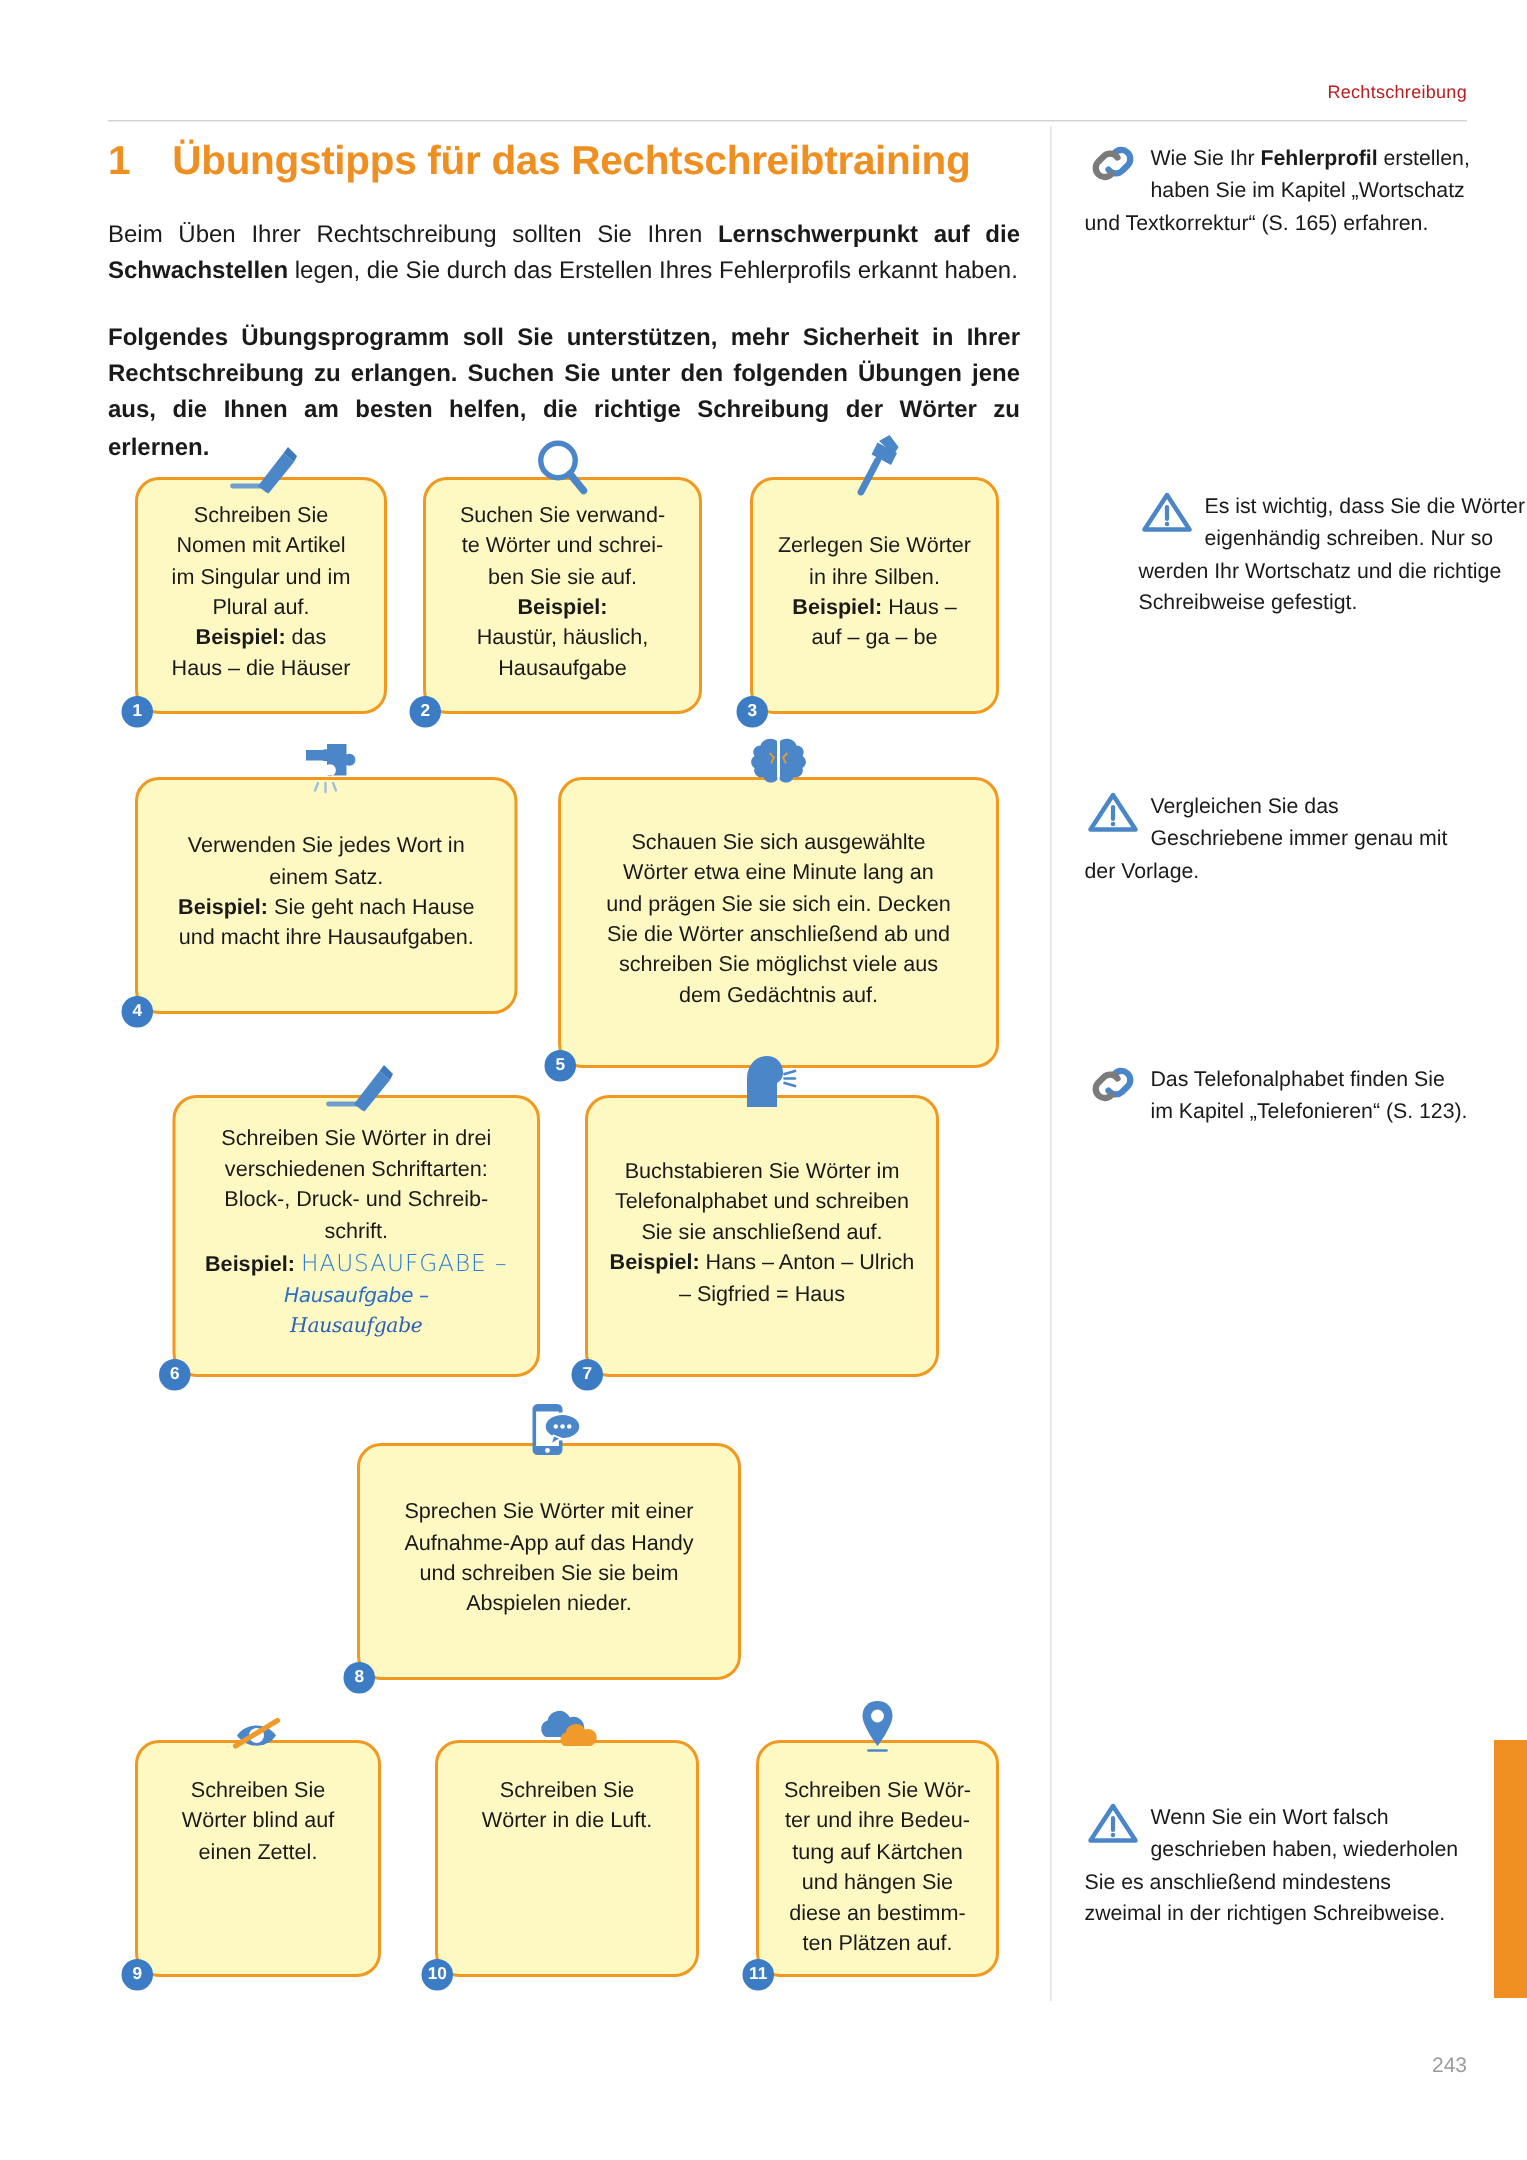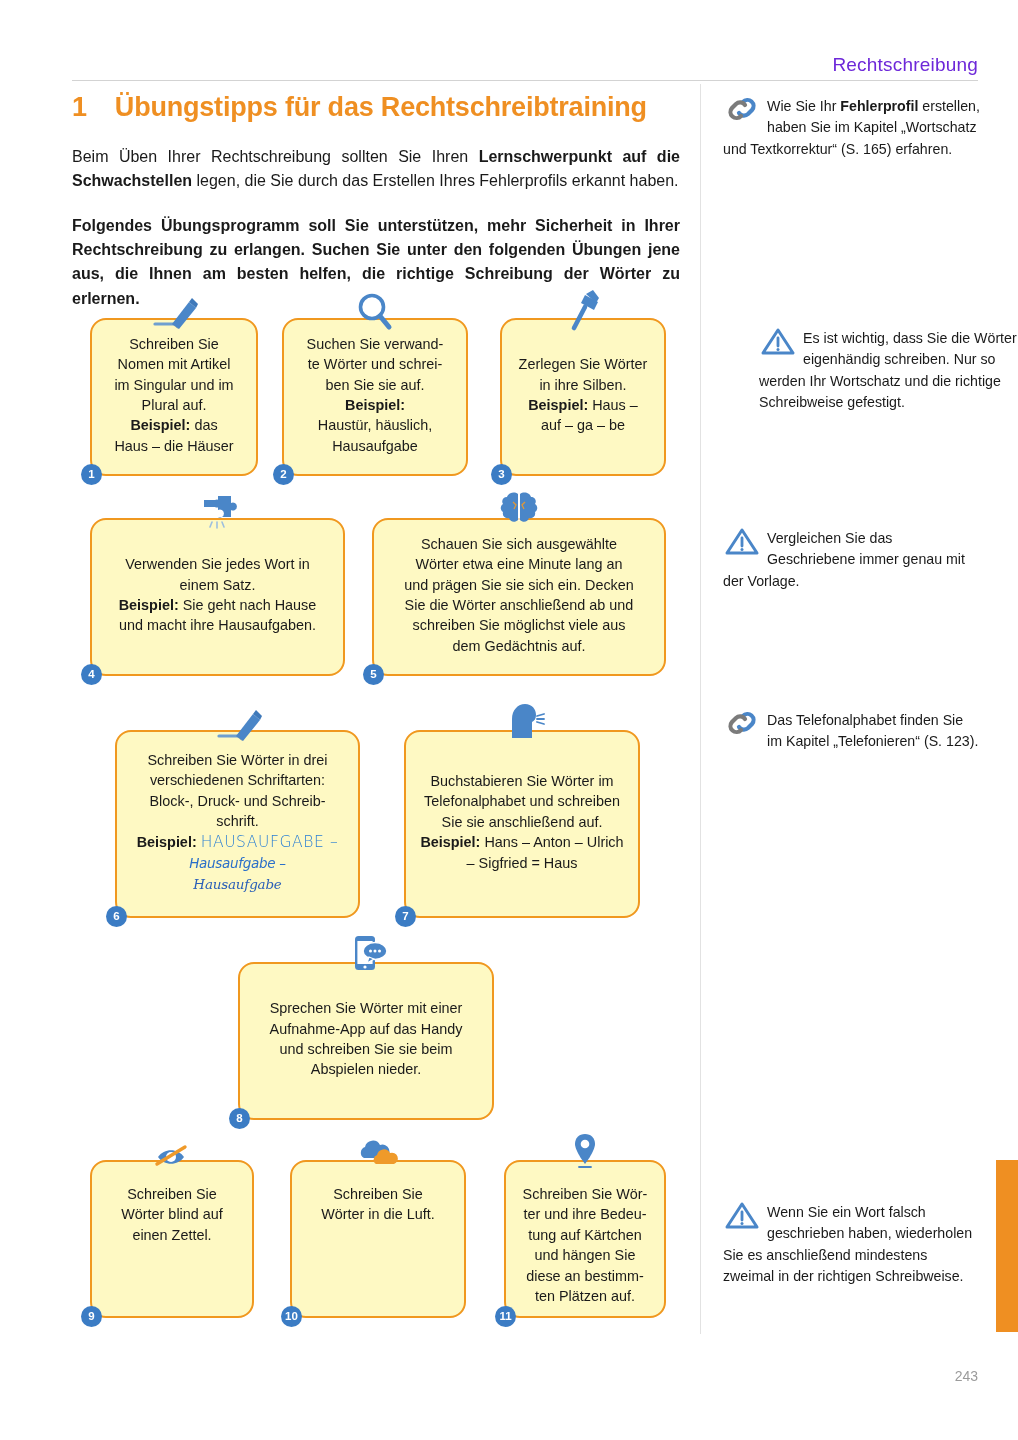--- a/index.html
+++ b/index.html
@@ -19,22 +19,22 @@
   
   .page {
     position: absolute;
     inset: 0;
   }
 
   .header-label {
     position: absolute;
     top: 54px;
     right: 40px;
-    font-size: 19px;
-    color: #6d28d9;
+    font-size: 12px;
+    color: #b91c1c;
     letter-spacing: .2px;
   }
   .header-rule {
     position: absolute;
     left: 72px;
     right: 40px;
     top: 80px;
     height: 1px;
     background: #d3d3d3;
   }
@@ -288,21 +288,21 @@
       </div>
       <div class="card-text">
         <span>Verwenden Sie jedes Wort in</span><br>
         <span>einem Satz.</span><br>
         <b>Beispiel:</b><span> Sie geht nach Hause</span><br>
         <span>und macht ihre Hausaufgaben.</span>
       </div>
       <span class="badge">4</span>
     </div>
 
-    <div class="card" style="left:372px; top:518px; width:294px; height:158px;">
+    <div class="card" style="left:372px; top:518px; width:294px; height:194px;">
       <div class="card-icon">
         <svg width="56" height="44" viewBox="0 0 56 44">
           <g fill="#4a86c8">
             <path d="M27 6 c-4-3-10-1-11 3 c-4 0-6 4-4 7 c-3 2-3 6 0 8 c-1 4 2 7 6 6 c1 4 6 5 9 2 z"></path>
             <path d="M29 6 c4-3 10-1 11 3 c4 0 6 4 4 7 c3 2 3 6 0 8 c1 4-2 7-6 6 c-1 4-6 5-9 2 z"></path>
           </g>
           <g stroke="#ef9a2a" stroke-width="1.3" fill="none" opacity=".9">
             <path d="M22 14 l3 3 l-2 4"></path>
             <path d="M34 14 l-3 3 l2 4"></path>
           </g>
@@ -335,21 +335,21 @@
         <span>Block-, Druck- und Schreib-</span><br>
         <span>schrift.</span><br>
         <b>Beispiel:</b>
         <span class="hw-block">HAUSAUFGABE –</span><br>
         <span class="hw-print">Hausaufgabe –</span><br>
         <span class="hw-cursive">Hausaufgabe</span>
       </div>
       <span class="badge">6</span>
     </div>
 
-    <div class="card" style="left:404px; top:730px; width:236px; height:188px;">
+    <div class="card" style="left:390px; top:730px; width:236px; height:188px;">
       <div class="card-icon">
         <svg width="56" height="44" viewBox="0 0 56 44">
           <path d="M18 38 V19 c0-9 6-15 13-15 c7 0 11 5 11 11 c0 4-2 6-4 7 v16 z" fill="#4a86c8"></path>
           <g stroke="#4a86c8" stroke-width="1.8" stroke-linecap="round">
             <line x1="43" y1="16" x2="50" y2="14"></line>
             <line x1="43" y1="19" x2="50" y2="19"></line>
             <line x1="43" y1="22" x2="50" y2="24"></line>
           </g>
         </svg>
       </div>

